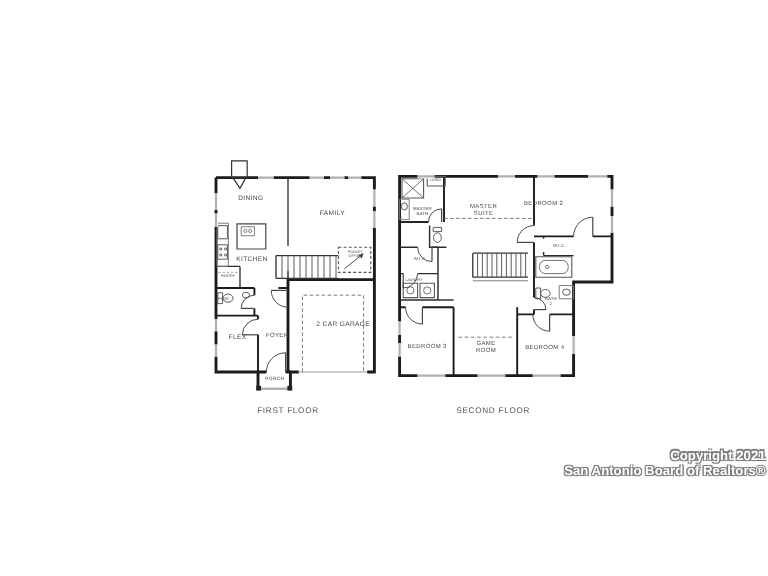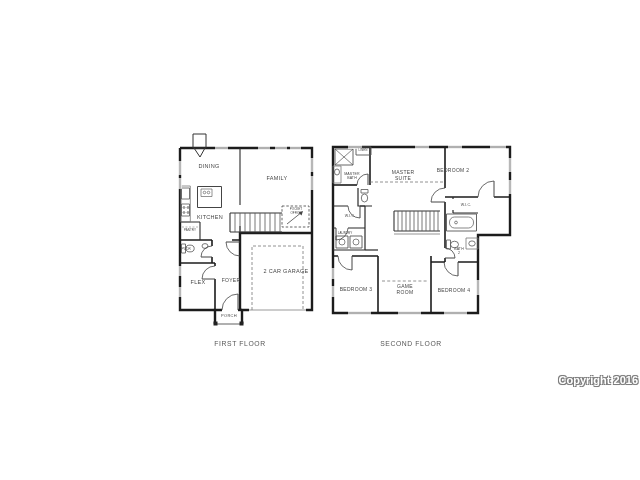--- a/index.html
+++ b/index.html
@@ -208,16 +208,17 @@
   <div class="room-label fs3" style="left:345px;top:234px">LAUNDRY</div>
   <div class="room-label fs5" style="left:356px;top:290px">BEDROOM 3</div>
   <div class="room-label fs5" style="left:405px;top:290px">GAME
 ROOM</div>
   <div class="room-label fs5" style="left:454px;top:291px">BEDROOM 4</div>
   <div class="room-label fs36" style="left:459px;top:251px">BATH
 2</div>
   <div class="caption" style="left:411px;top:343px">SECOND FLOOR</div>
 
   <div id="watermark">
-    <div>Copyright 2016</div>
+    <div>Copyright 2021</div>
+    <div>San Antonio Board of Realtors®</div>
   </div>
 
 </div>
 
 </body></html>

